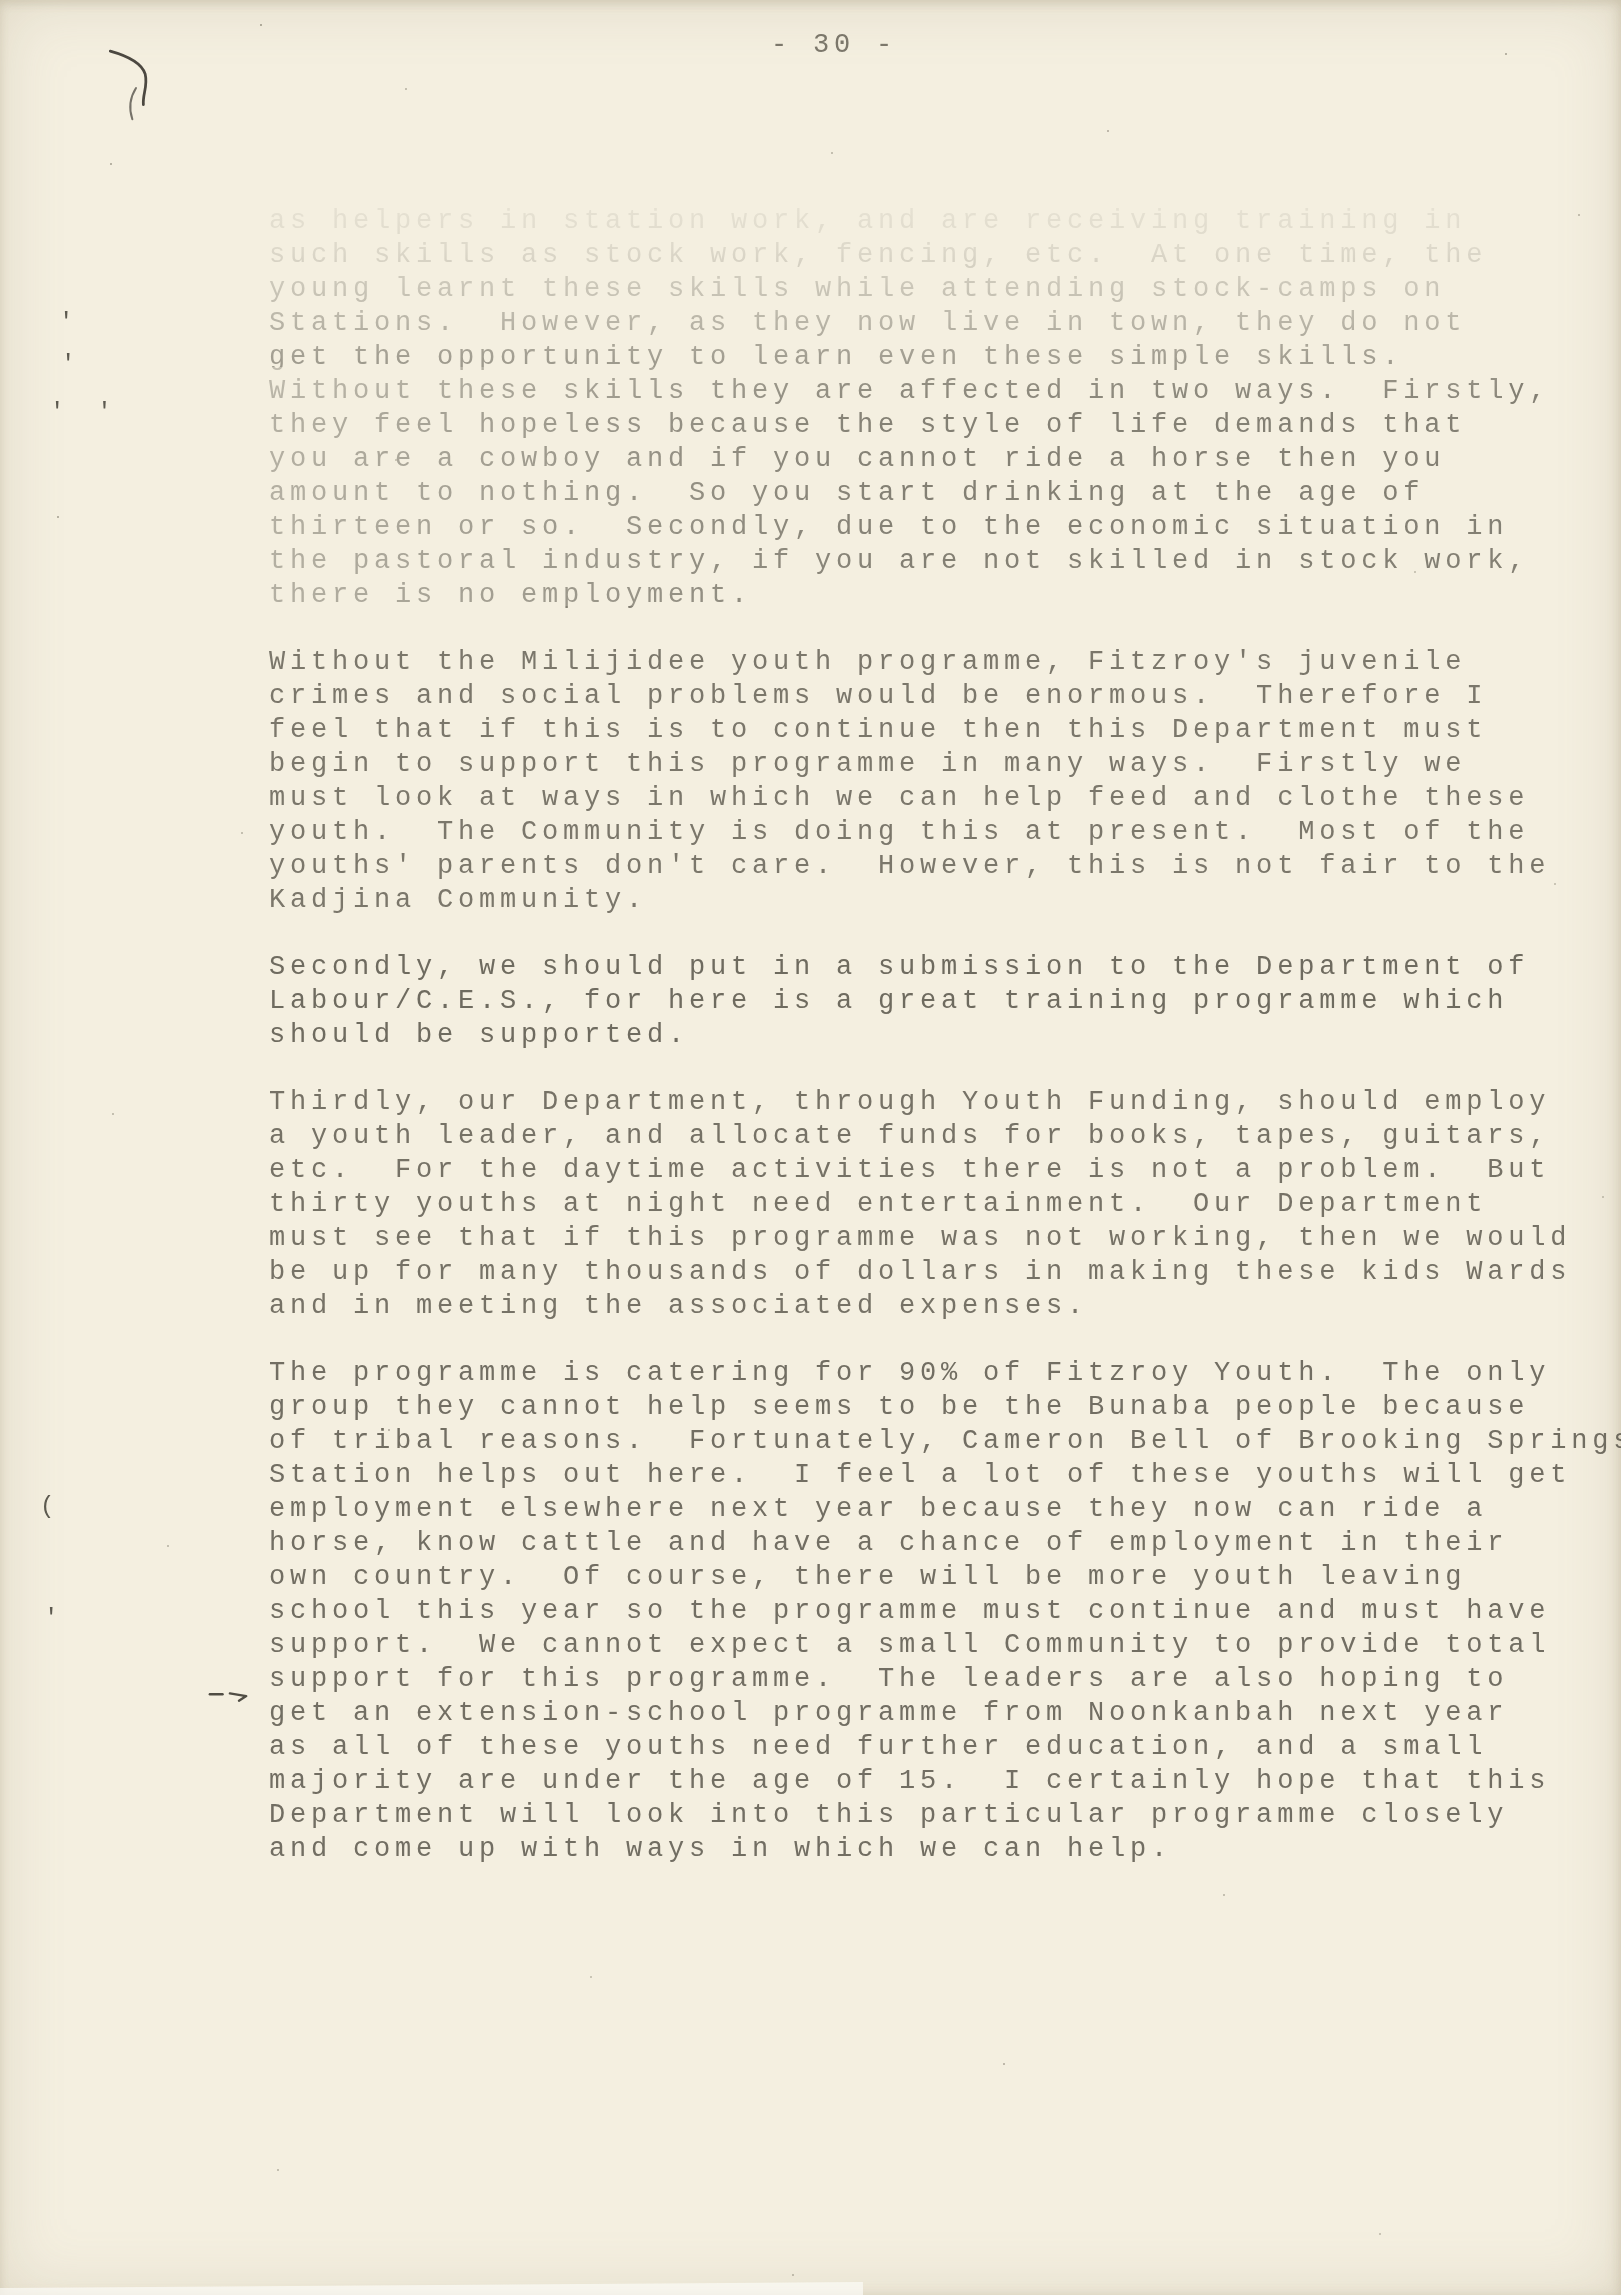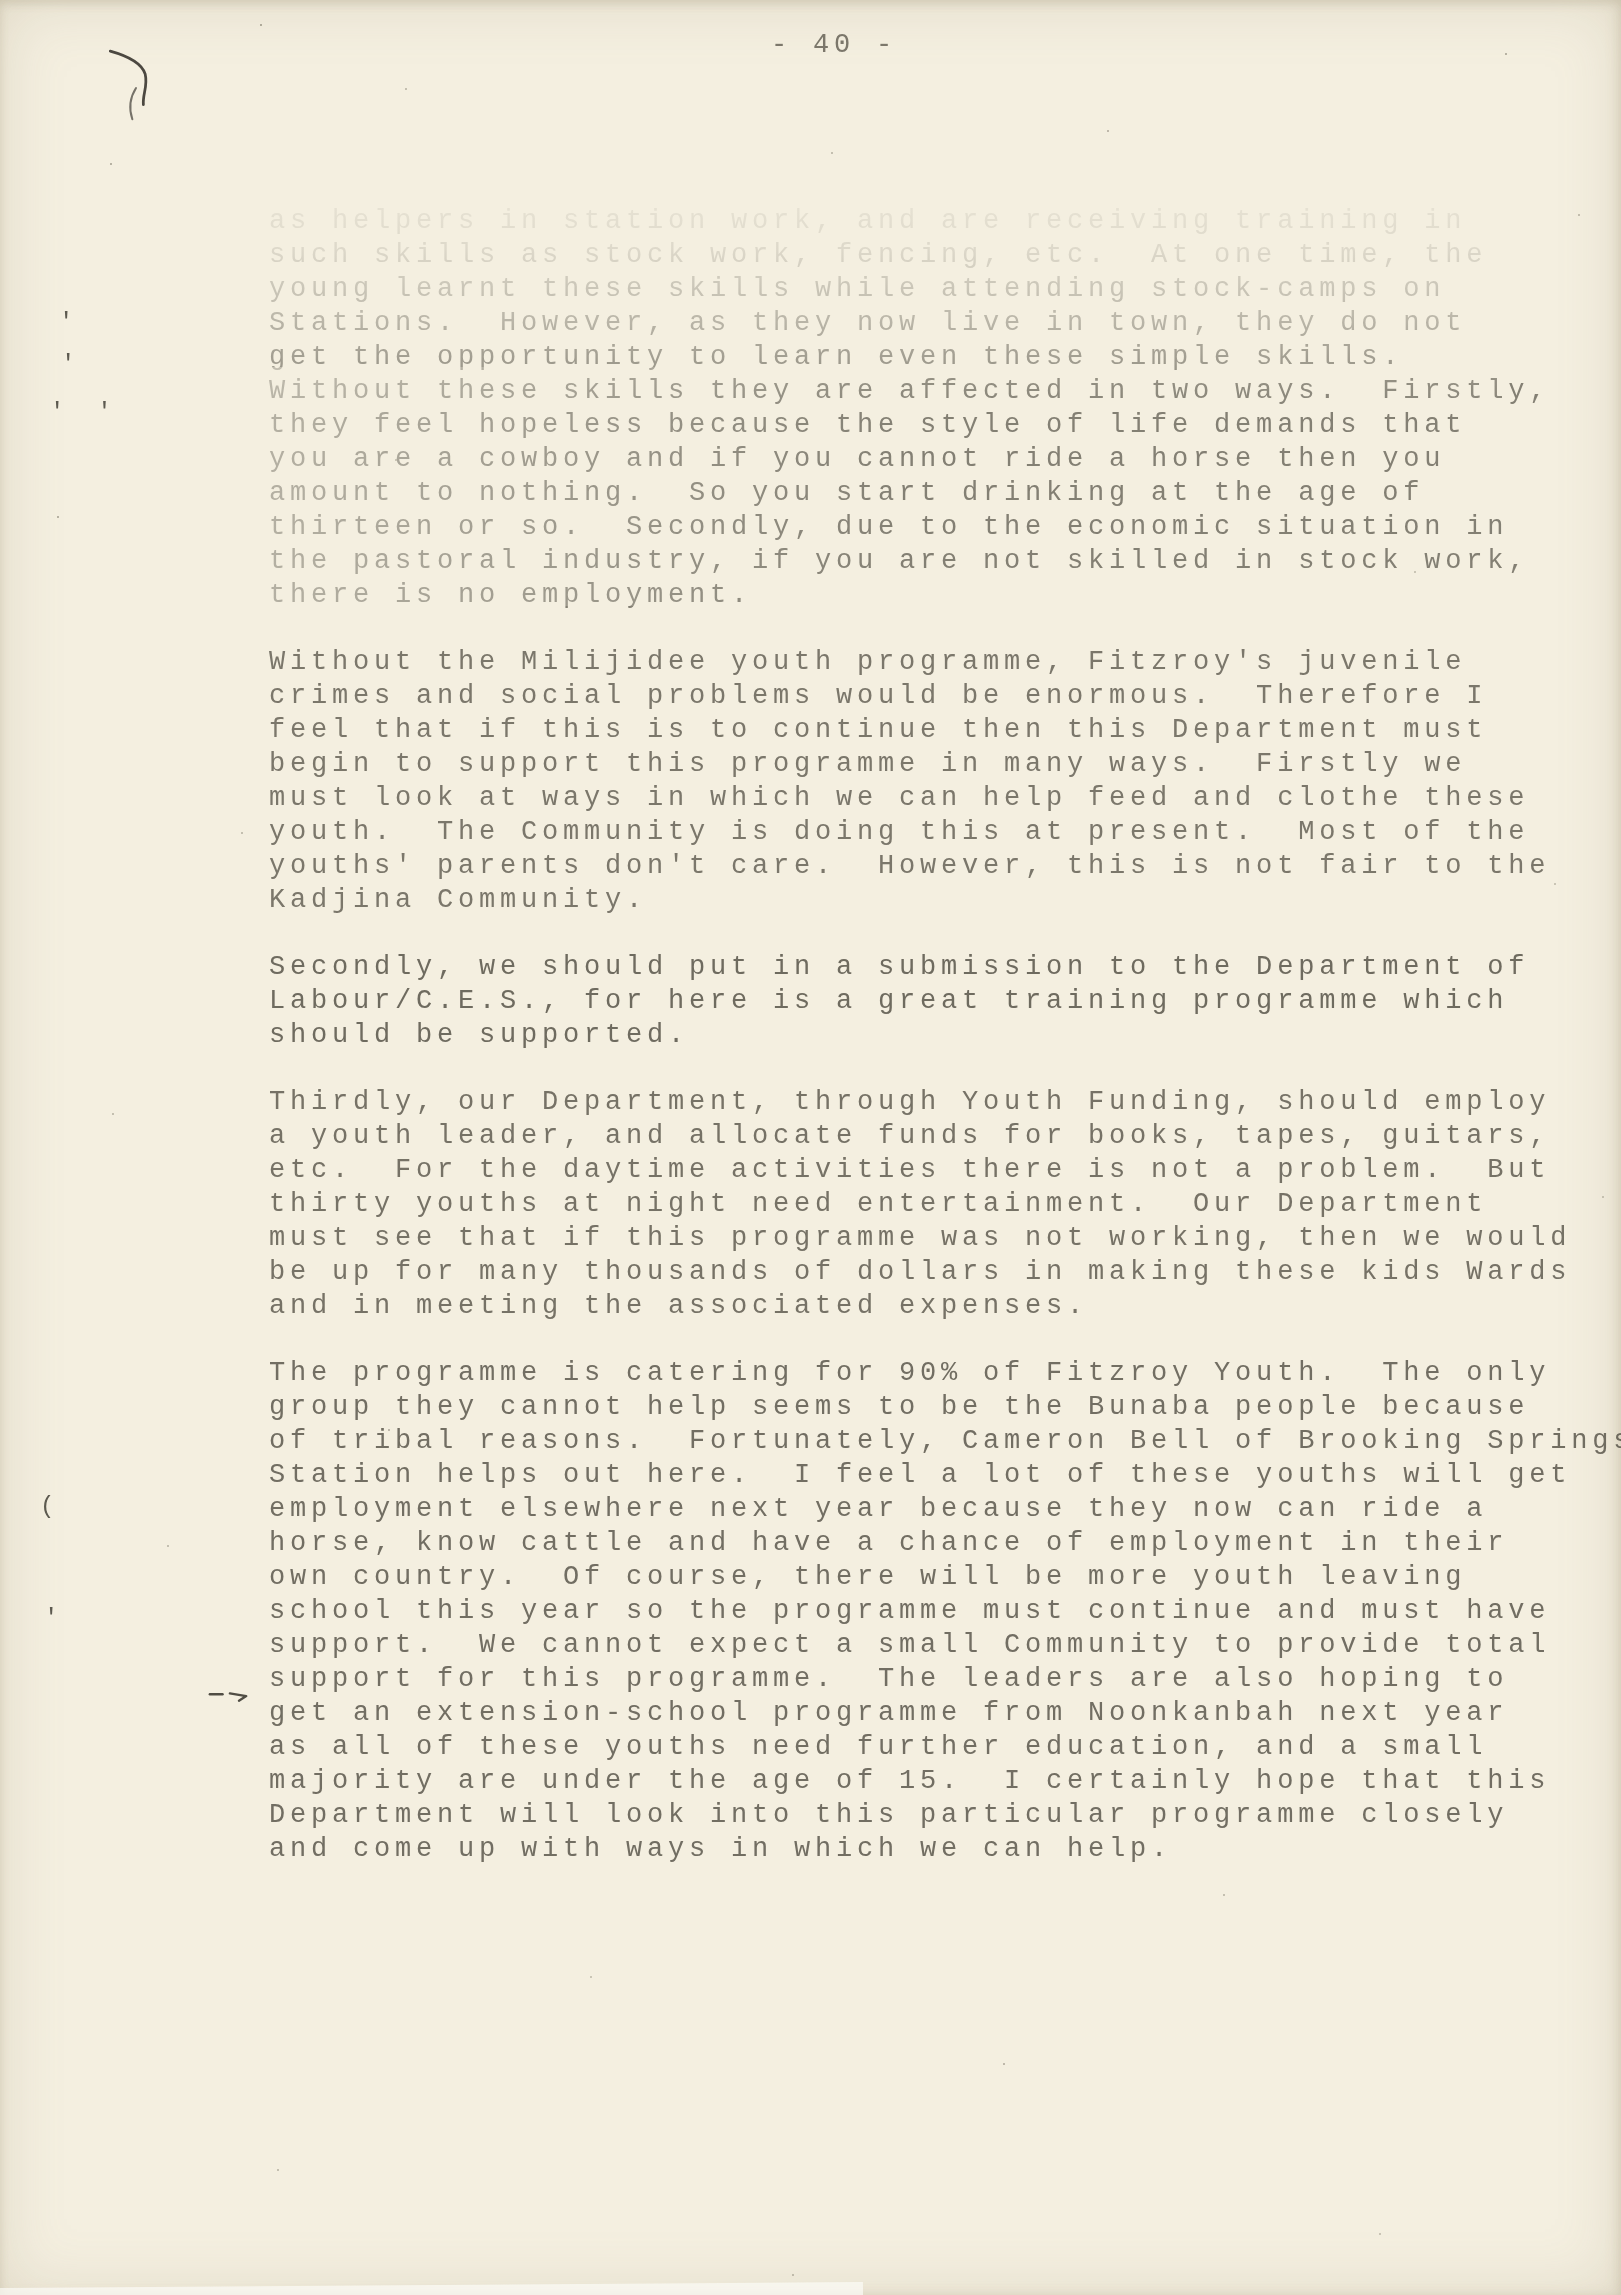--- a/index.html
+++ b/index.html
@@ -85,21 +85,21 @@
     background:rgba(253,253,250,0.65);
     transform:rotate(-0.4deg);
     pointer-events:none;
   }
 </style>
 </head>
 <body>
 
 <div class="paper">
 
-  <div class="page-number">- 40 -</div>
+  <div class="page-number">- 30 -</div>
 
   <svg class="squiggle" width="59" height="92" viewBox="0 0 64 100">
     <path d="M 10 10 C 28 15, 44 22, 48 35 C 51 48, 45 57, 46 68" fill="none" stroke="#2f2c26" stroke-width="3" stroke-linecap="round"></path>
     <path d="M 38 50 C 31 61, 30 72, 34 84" fill="none" stroke="#2f2c26" stroke-width="2.2" stroke-linecap="round" opacity="0.75"></path>
   </svg>
 
   <div class="mark mk1">'</div>
   <div class="mark mk2">'</div>
   <div class="mark mk3">' '</div>
   <div class="mark mk4">(</div>

